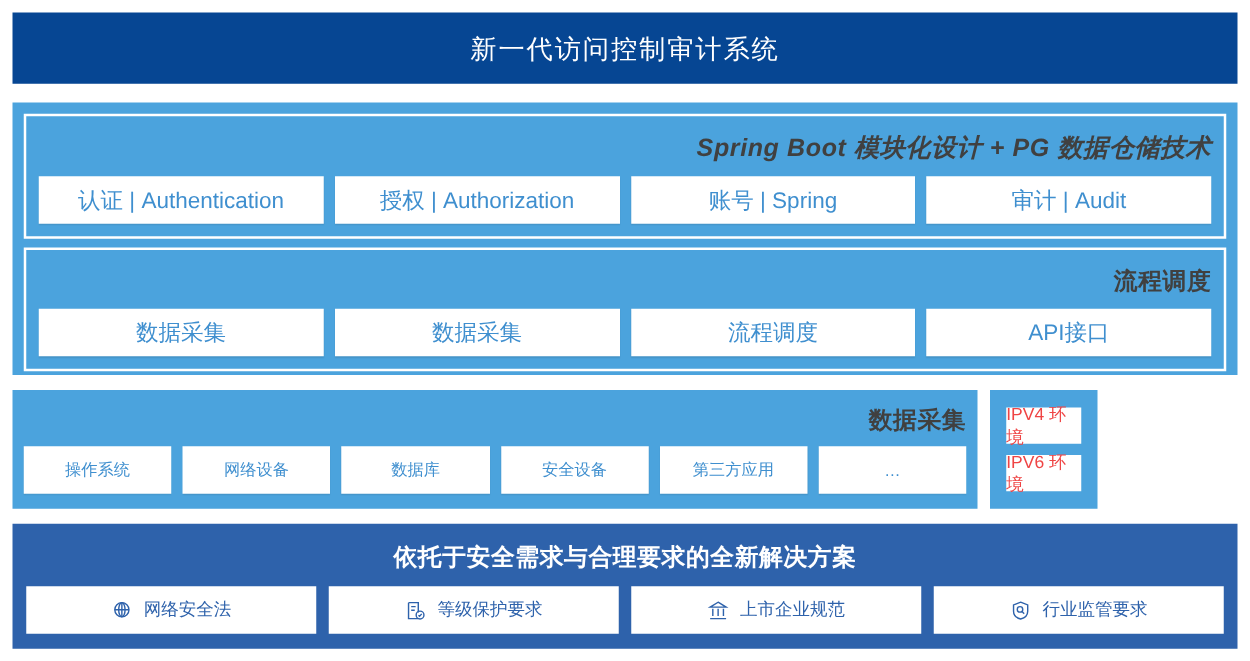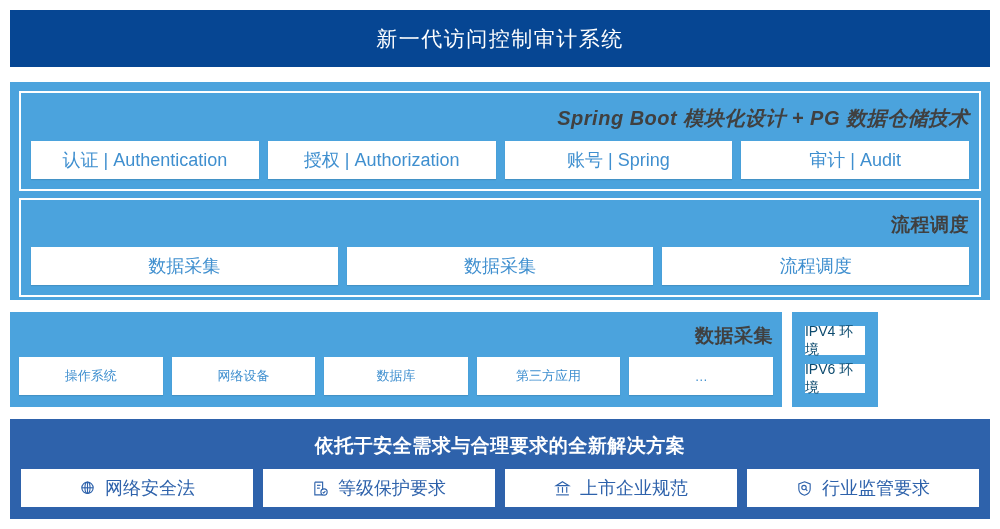--- a/index.html
+++ b/index.html
@@ -111,21 +111,21 @@
     flex-direction: column;
     justify-content: center;
     gap: 9px;
   }
   .env-chip {
     height: 29px;
     background: #ffffff;
     display: flex;
     align-items: center;
     justify-content: center;
-    color: #0c4a6e;
+    color: #ef4444;
     font-size: 14px;
   }
 
   
   .solution-panel {
     position: absolute;
     left: 10px;
     top: 419px;
     width: 980px;
     height: 100px;
@@ -146,21 +146,21 @@
   }
   .solution-chip {
     flex: 1 1 0;
     height: 38px;
     background: #ffffff;
     display: flex;
     align-items: center;
     justify-content: center;
     gap: 9px;
     color: #2e62ab;
-    font-size: 18px;
+    font-size: 14px;
   }
   .solution-chip .ic {
     display: inline-flex;
     width: 17px;
     height: 17px;
     align-items: center;
     justify-content: center;
   }
   .solution-chip .ic svg { display: block; }
 </style>
@@ -184,33 +184,35 @@
         <div class="chip">审计 | Audit</div>
       </div>
     </div>
 
     <div class="inner-block">
       <div class="block-title">流程调度</div>
       <div class="chip-row">
         <div class="chip">数据采集</div>
         <div class="chip">数据采集</div>
         <div class="chip">流程调度</div>
+        <div class="chip">API接口</div>
       </div>
     </div>
 
   </div>
 
   <div class="collect-row">
 
     <div class="collect-panel">
       <div class="block-title">数据采集</div>
       <div class="chip-row">
         <div class="chip small">操作系统</div>
         <div class="chip small">网络设备</div>
         <div class="chip small">数据库</div>
+        <div class="chip small">安全设备</div>
         <div class="chip small">第三方应用</div>
         <div class="chip small">…</div>
       </div>
     </div>
 
     <div class="env-panel">
       <div class="env-chip">IPV4 环境</div>
       <div class="env-chip">IPV6 环境</div>
     </div>
 

